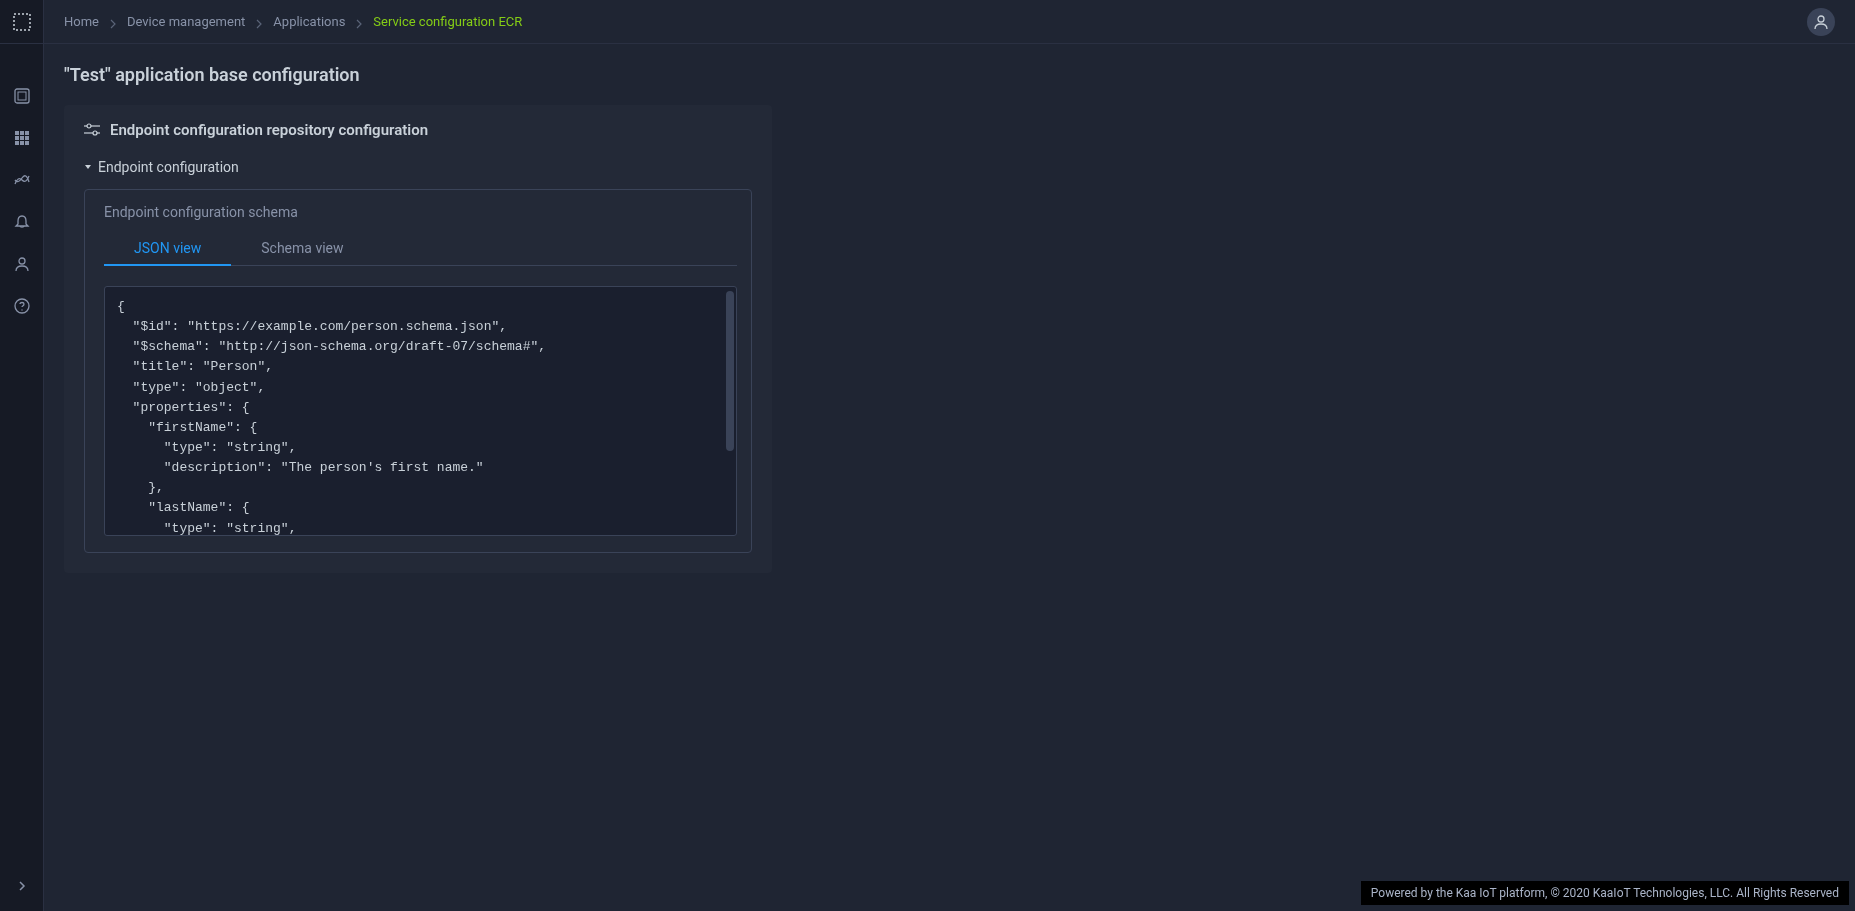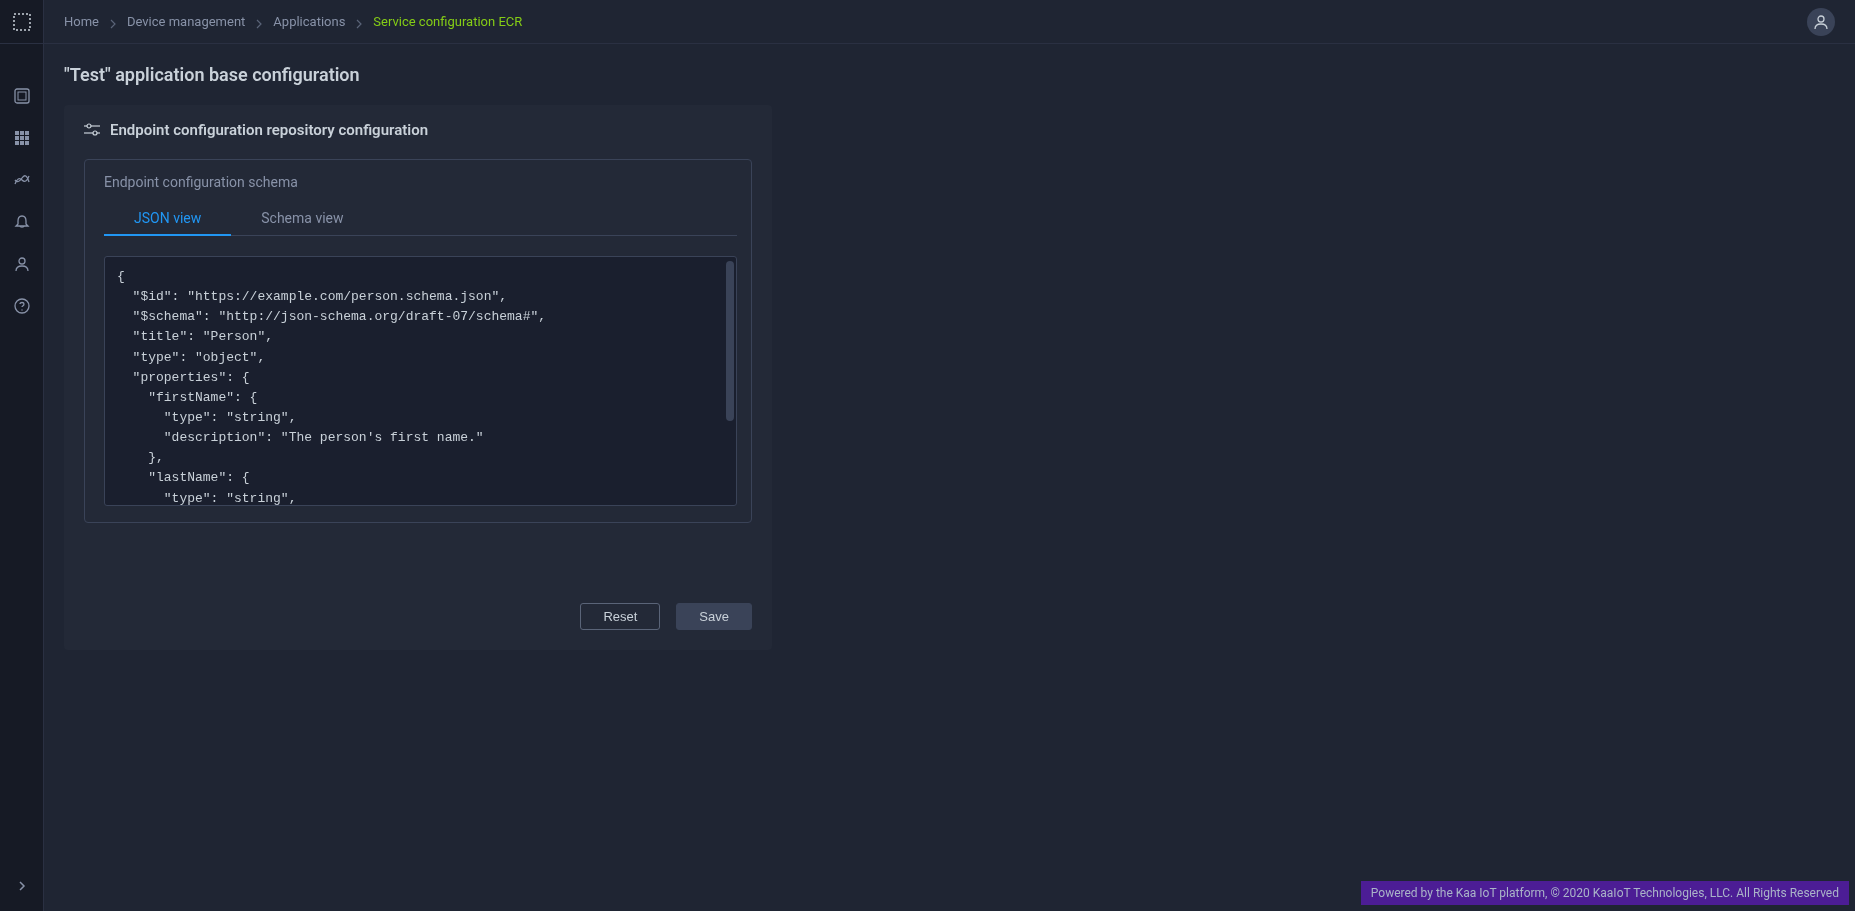--- a/index.html
+++ b/index.html
@@ -231,21 +231,21 @@
   .btn-primary {
     background: #3a4358;
     border-color: #3a4358;
   }
   
   
   .footer {
     position: absolute;
     bottom: 6px;
     right: 6px;
-    background: #4c1d95;
+    background: #000000;
     padding: 5px 10px;
     font-size: 12px;
     color: #aab4c8;
   }
   
   svg { display: block; }
 </style>
 </head>
 <body>
 
@@ -348,20 +348,28 @@
           <svg width="16" height="14" viewBox="0 0 16 14" fill="none">
             <line x1="0" y1="3" x2="16" y2="3" stroke="currentColor" stroke-width="1.2"></line>
             <circle cx="5" cy="3" r="2" fill="#232937" stroke="currentColor" stroke-width="1.2"></circle>
             <line x1="0" y1="10" x2="16" y2="10" stroke="currentColor" stroke-width="1.2"></line>
             <circle cx="11" cy="10" r="2" fill="#232937" stroke="currentColor" stroke-width="1.2"></circle>
           </svg>
         </span>
         <span>Endpoint configuration repository configuration</span>
       </div>
 
+      <div class="section-title">
+        <span>
+          <svg width="8" height="8" viewBox="0 0 8 8">
+              <path d="M1 2 L4 6 L7 2 Z" fill="currentColor"></path>
+            </svg>
+        </span>
+        <span>Endpoint configuration</span>
+      </div>
 
       <div class="schema-panel">
         <div class="schema-label">Endpoint configuration schema</div>
 
         <div class="tabs">
           <div class="tab active">JSON view</div>
           <div class="tab">Schema view</div>
         </div>
 
         <div class="code-editor"><span>{
@@ -372,21 +380,17 @@
   "properties": {
     "firstName": {
       "type": "string",
       "description": "The person's first name."
     },
     "lastName": {
       "type": "string",</span><div class="scrollbar-track"></div></div>
 
       </div>
 
-      <div class="button-row">
-        <button class="btn">Reset</button>
-        <button class="btn btn-primary">Save</button>
-      </div>
     </div>
   </div>
 
   <div class="footer">Powered by the Kaa IoT platform, © 2020 KaaIoT Technologies, LLC. All Rights Reserved</div>
 </div>
 
 </body></html>

